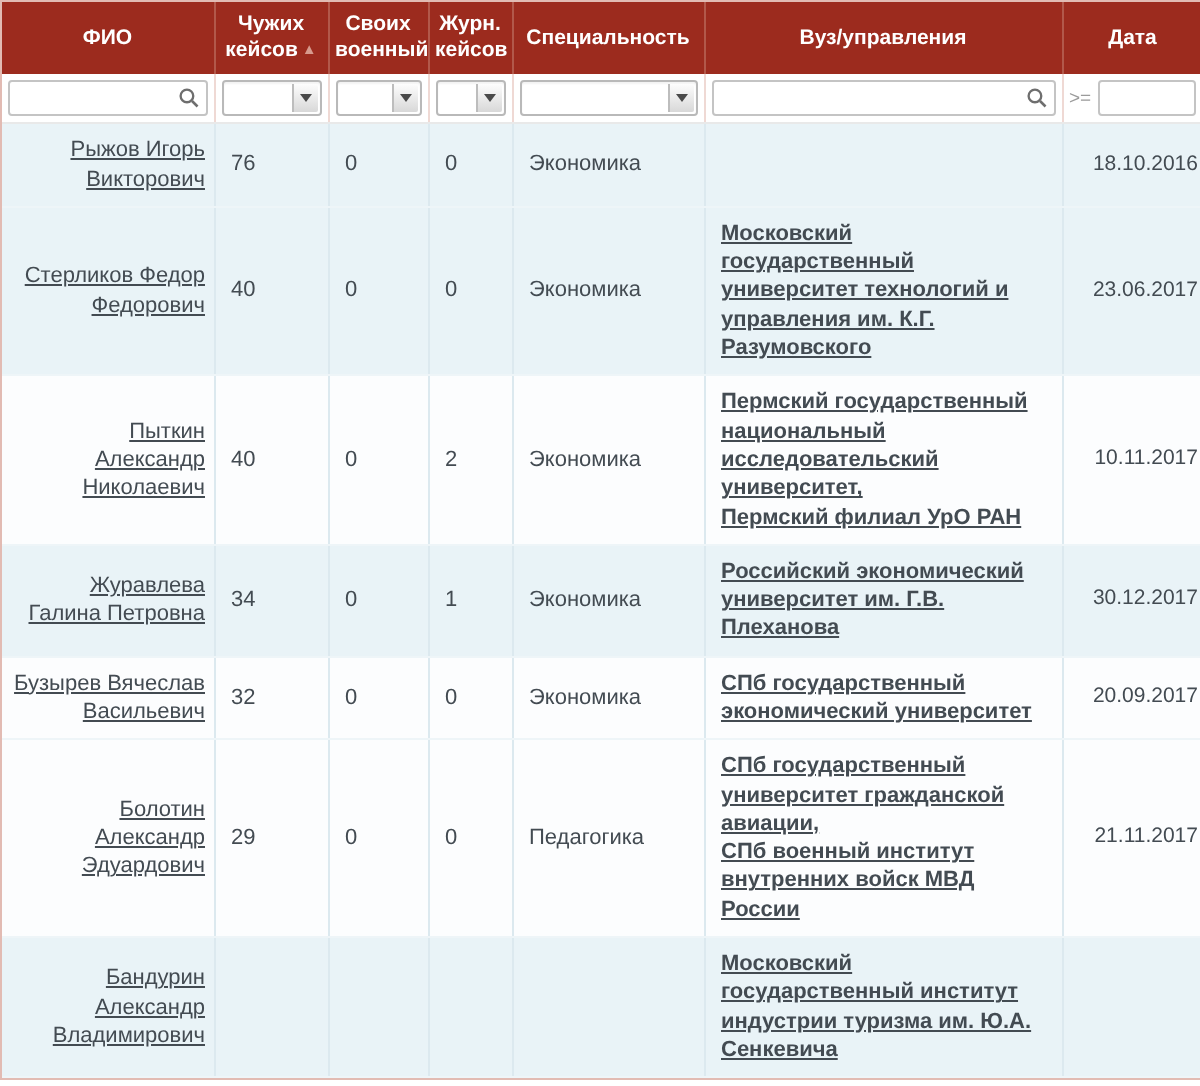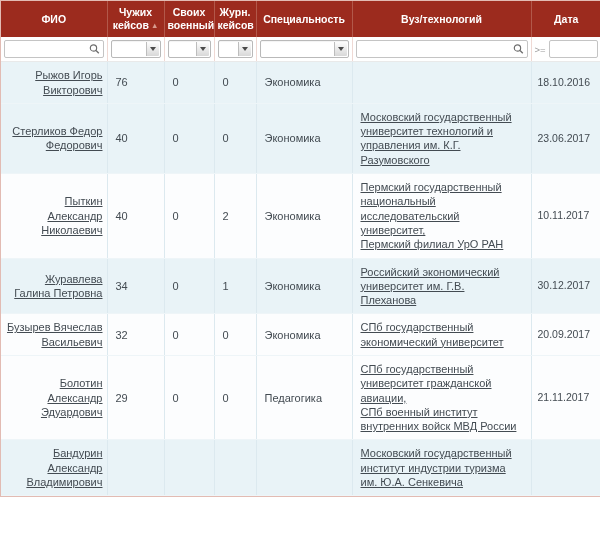--- a/index.html
+++ b/index.html
@@ -65,27 +65,27 @@
     padding:0 3px;font-size:10.5px;color:var(--text);outline:none;min-width:0;
   }
 
   
   tbody td{
     font-size:11px;line-height:1.3;vertical-align:middle;
     padding:6px 8px;
     border-right:1px solid var(--cell-divider);
     border-bottom:1px solid var(--row-divider);
   }
-  tbody td:last-child{border-right:none;}
+  tbody td:last-child{border-right:none;text-align:right;}
   tbody tr.alt td{background:var(--row-alt);}
   tbody tr.base td{background:var(--row-base);}
   td.c-name{padding-left:6px;padding-right:4px;text-align:right;}
   td.c-date{font-size:10.5px;white-space:nowrap;padding-left:6px;padding-right:2px;}
   a.lnk{color:var(--text);text-decoration:underline;cursor:pointer;}
-  td.c-org a.lnk{display:block;}
+  td.c-org a.lnk{display:block;font-weight:bold;}
 </style>
 </head>
 <body>
 
 <div class="tbl-wrap">
   <table>
     <colgroup>
       <col style="width:106px">
         <col style="width:57px">
         <col style="width:50px">
@@ -94,21 +94,21 @@
         <col style="width:179px">
       <col style="width:70px">
     </colgroup>
     <thead>
       <tr>
         <th><span>ФИО</span></th>
         <th><span>Чужих кейсов</span><span class="sort">▲</span></th>
         <th><span>Своих военный</span></th>
         <th><span>Журн. кейсов</span></th>
         <th><span>Специальность</span></th>
-        <th><span>Вуз/технологий</span></th>
+        <th><span>Вуз/управления</span></th>
         <th><span>Дата</span></th>
       </tr>
       <tr class="flt">
         <td>
           <div class="fsearch">
             <input value="" style="">
             <span class="mag">
               <svg width="11" height="11" viewBox="0 0 16 16">
                   <circle cx="6.5" cy="6.5" r="4.6" fill="none" stroke="#6e6e6e" stroke-width="1.7"></circle>
                   <line x1="10.2" y1="10.2" x2="14.2" y2="14.2" stroke="#6e6e6e" stroke-width="1.9"></line>

